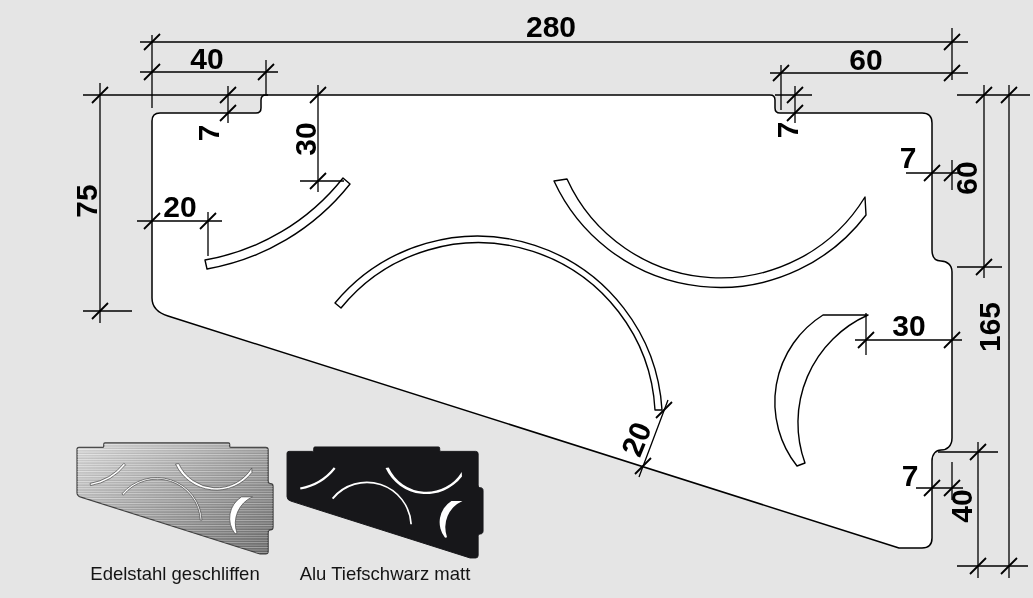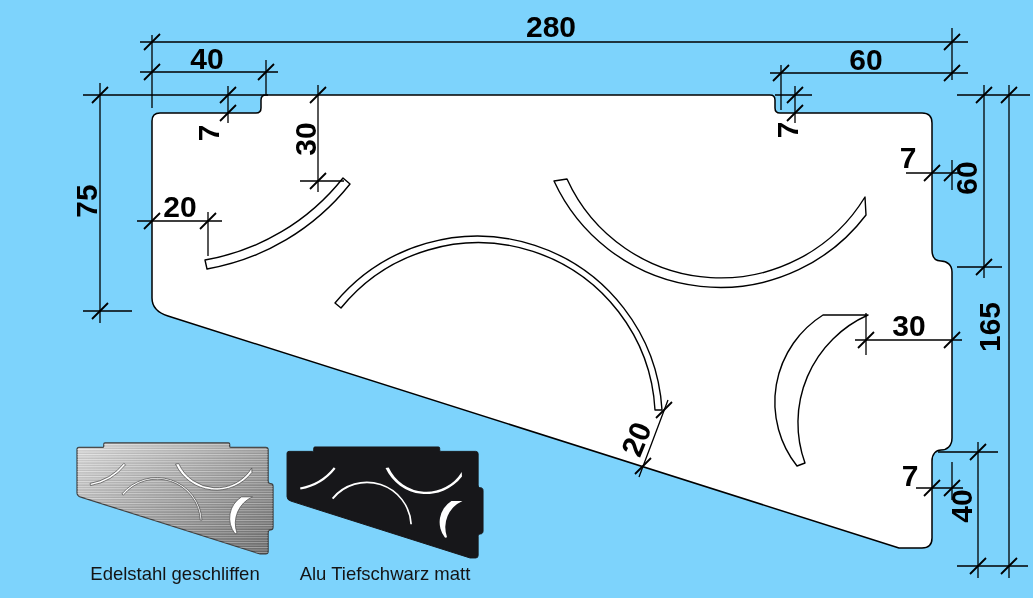--- a/index.html
+++ b/index.html
@@ -1,16 +1,16 @@
 <!DOCTYPE html>
 <html><head>
 <meta charset="utf-8">
 <style>
   html,body{margin:0;padding:0;background:#ffffff;}
-  .stage{position:relative;width:1033px;height:598px;background:#7dd3fc;overflow:hidden;
+  .stage{position:relative;width:1033px;height:598px;background:#e5e5e5;overflow:hidden;
          font-family:"Liberation Sans",sans-serif;}
   svg{display:block;}
   .outline-main{fill:#ffffff;stroke:#000000;stroke-width:1.5;stroke-linejoin:round;}
   .slot-main{fill:#ffffff;stroke:#000000;stroke-width:1.4;stroke-linejoin:round;}
   .dimline{fill:none;stroke:#000000;stroke-width:1.3;}
   .extline{fill:none;stroke:#000000;stroke-width:1.3;}
   .tickline{fill:none;stroke:#000000;stroke-width:1.8;}
   .dim{font-family:"Liberation Sans",sans-serif;font-weight:bold;font-size:30px;fill:#000;}
   .variant-label{font-family:"Liberation Sans",sans-serif;font-size:18.5px;fill:#141414;}
   .thumb-slot-steel{fill:#ffffff;stroke:#4d4d4d;stroke-width:3;}

